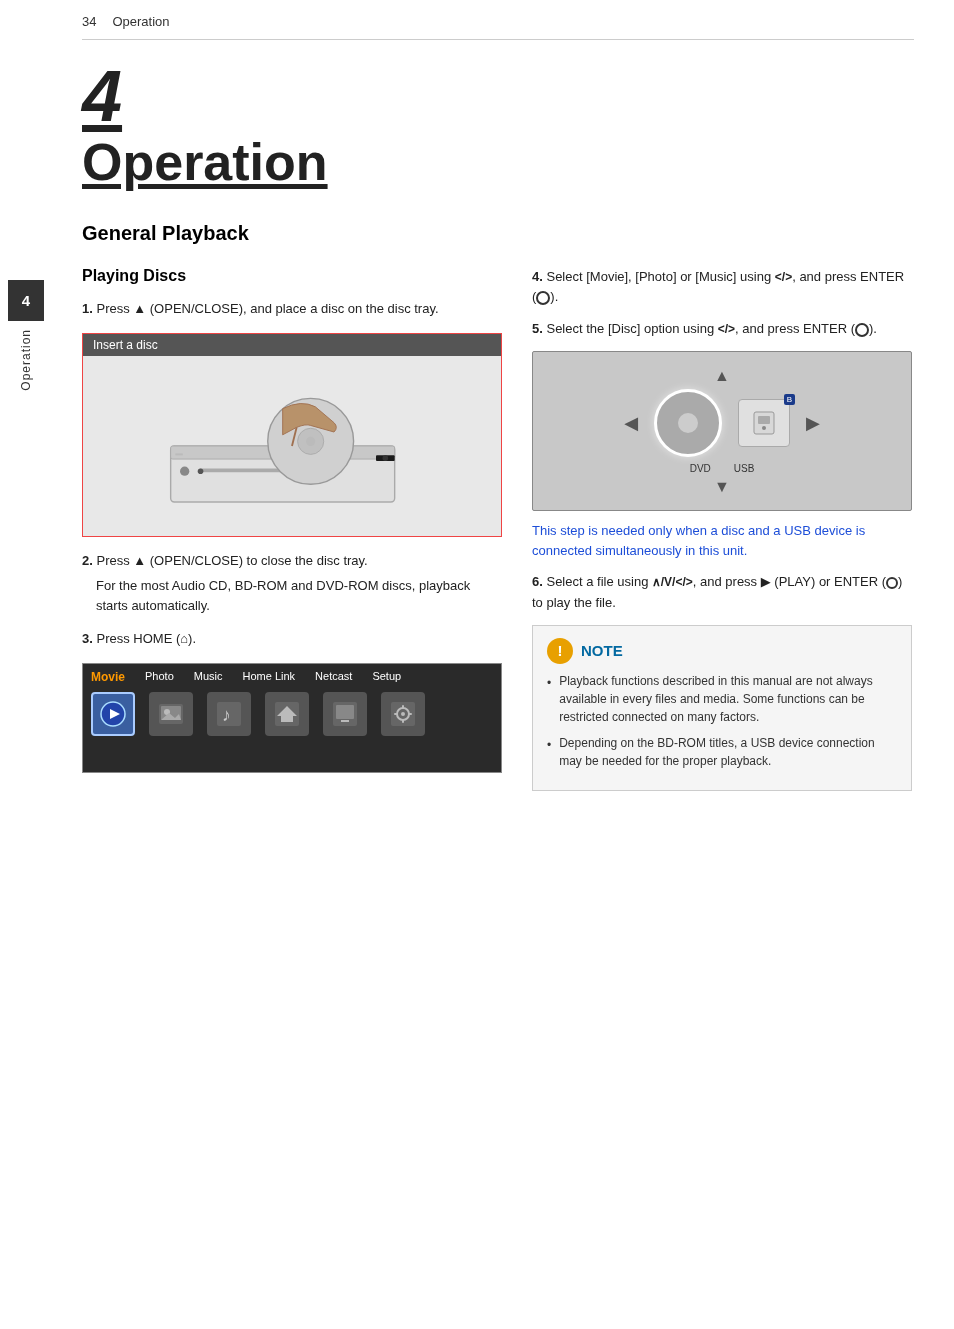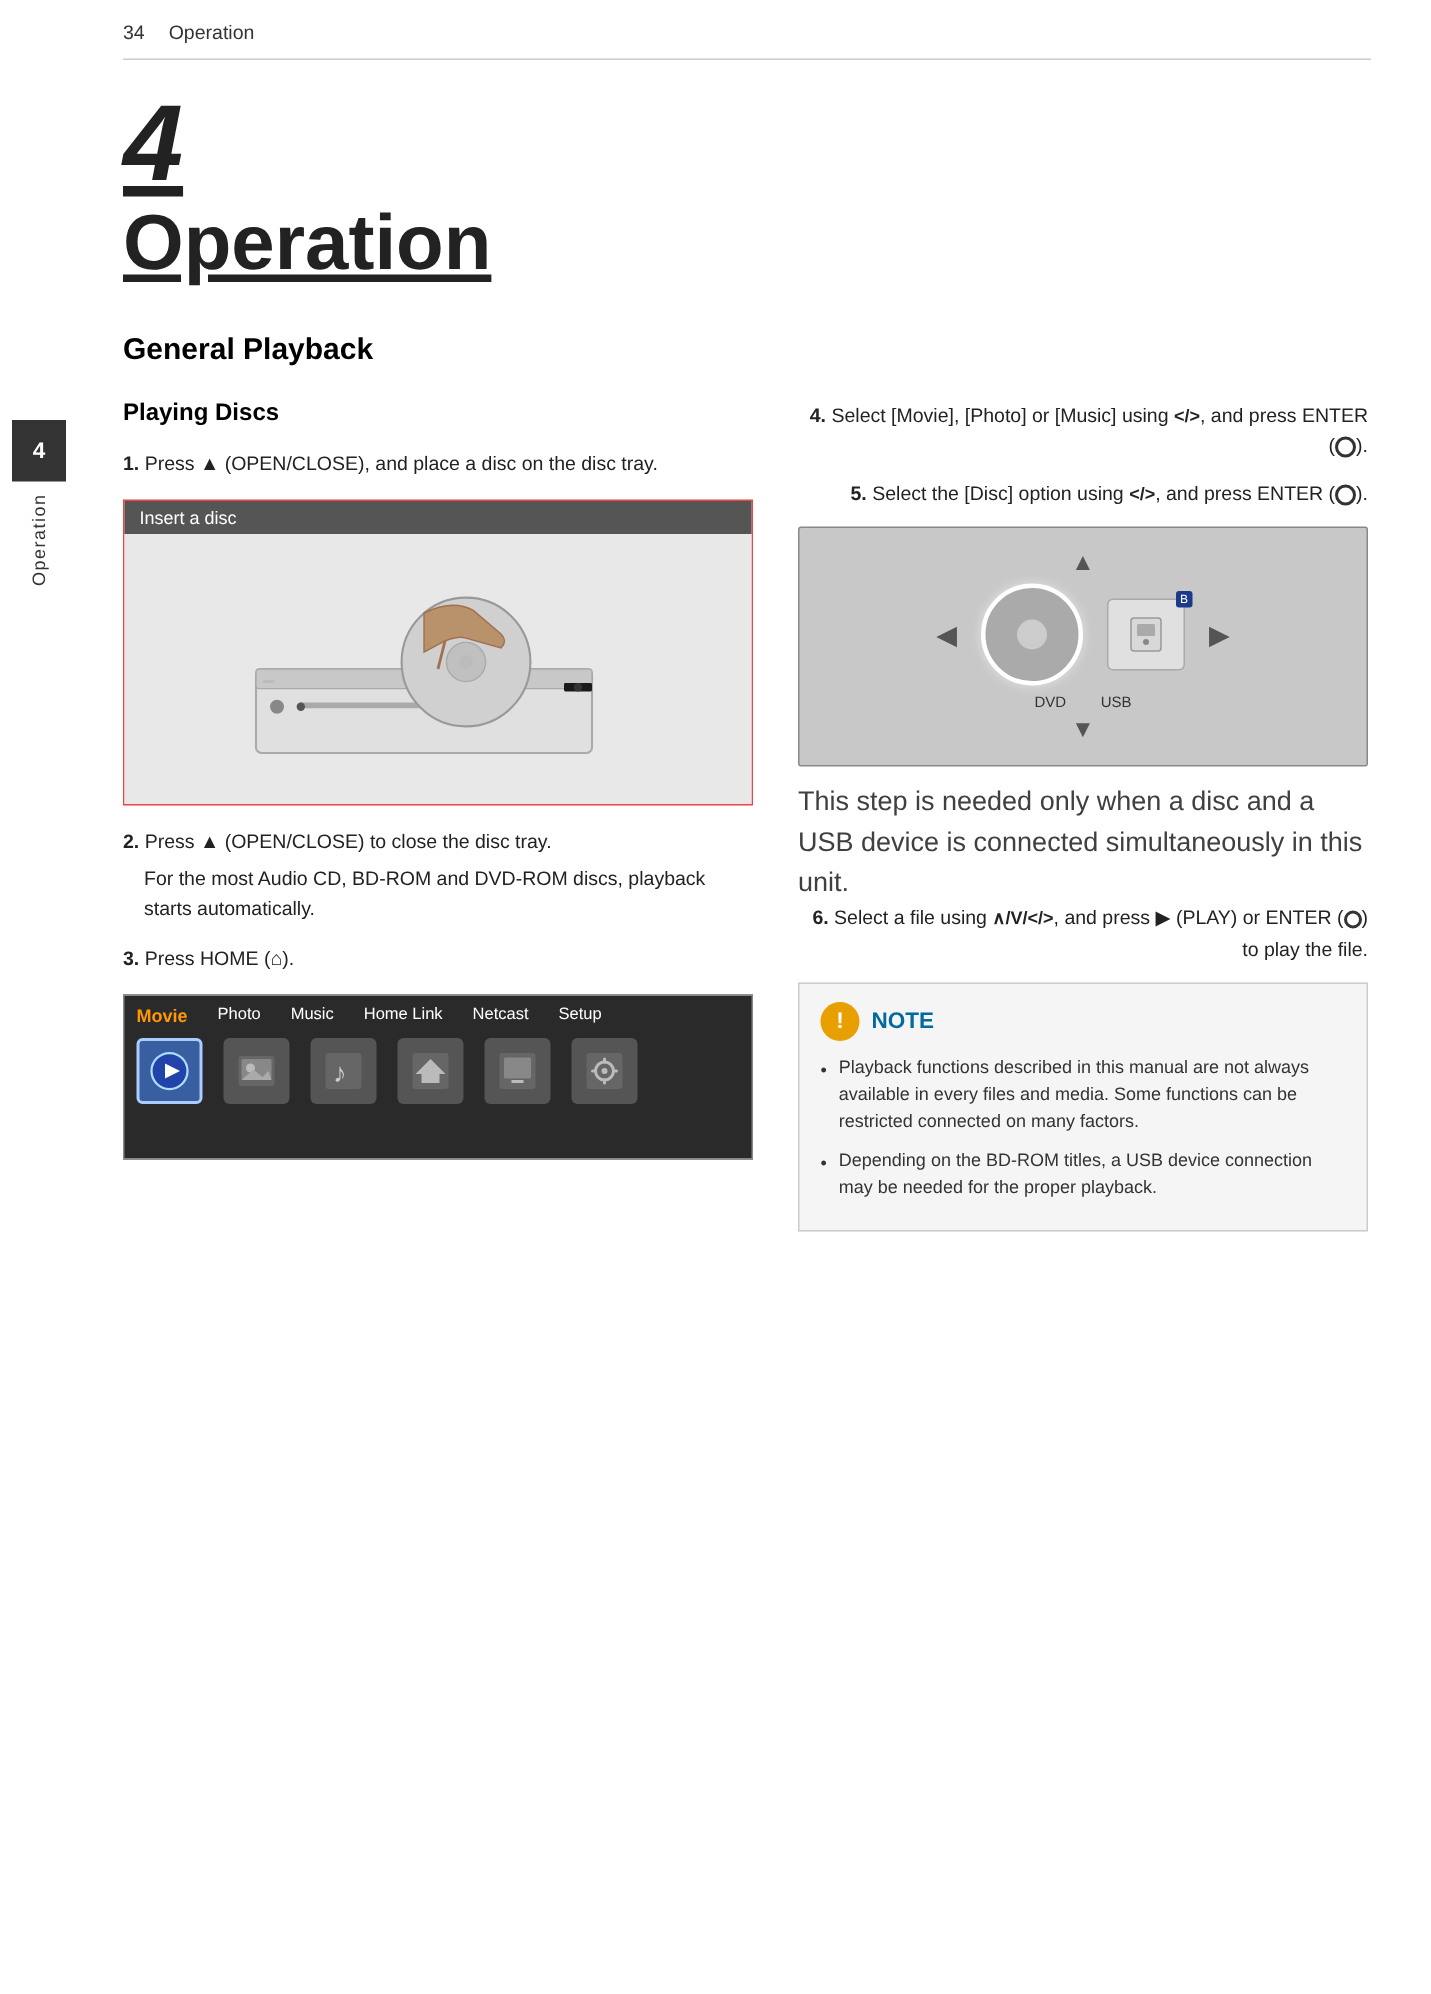--- a/index.html
+++ b/index.html
@@ -206,21 +206,20 @@
     .home-icon.selected {
       background: #3a5fa0;
       border: 2px solid #aaccff;
     }
 
     
     .right-step {
       margin-bottom: 12px;
       font-size: 13px;
       line-height: 1.55;
-      text-align: right;
     }
 
     
     .dvd-select-box {
       border: 1px solid #888;
       background: #c8c8c8;
       height: 160px;
       margin: 12px 0 10px 0;
       display: flex;
       flex-direction: column;
@@ -285,22 +284,23 @@
       text-align: center;
     }
 
     .dvd-arrow-down {
       font-size: 16px;
       color: #555;
       margin-top: 4px;
     }
 
     .step-note-text {
-      font-size: 18px;
-      color: #404040;
+      font-size: 13px;
+      color: #1d4ed8;
+      margin-bottom: 12px;
       line-height: 1.5;
     }
 
     
     .note-box {
       background: #f5f5f5;
       border: 1px solid #ccc;
       padding: 12px 14px;
       margin-top: 10px;
     }

